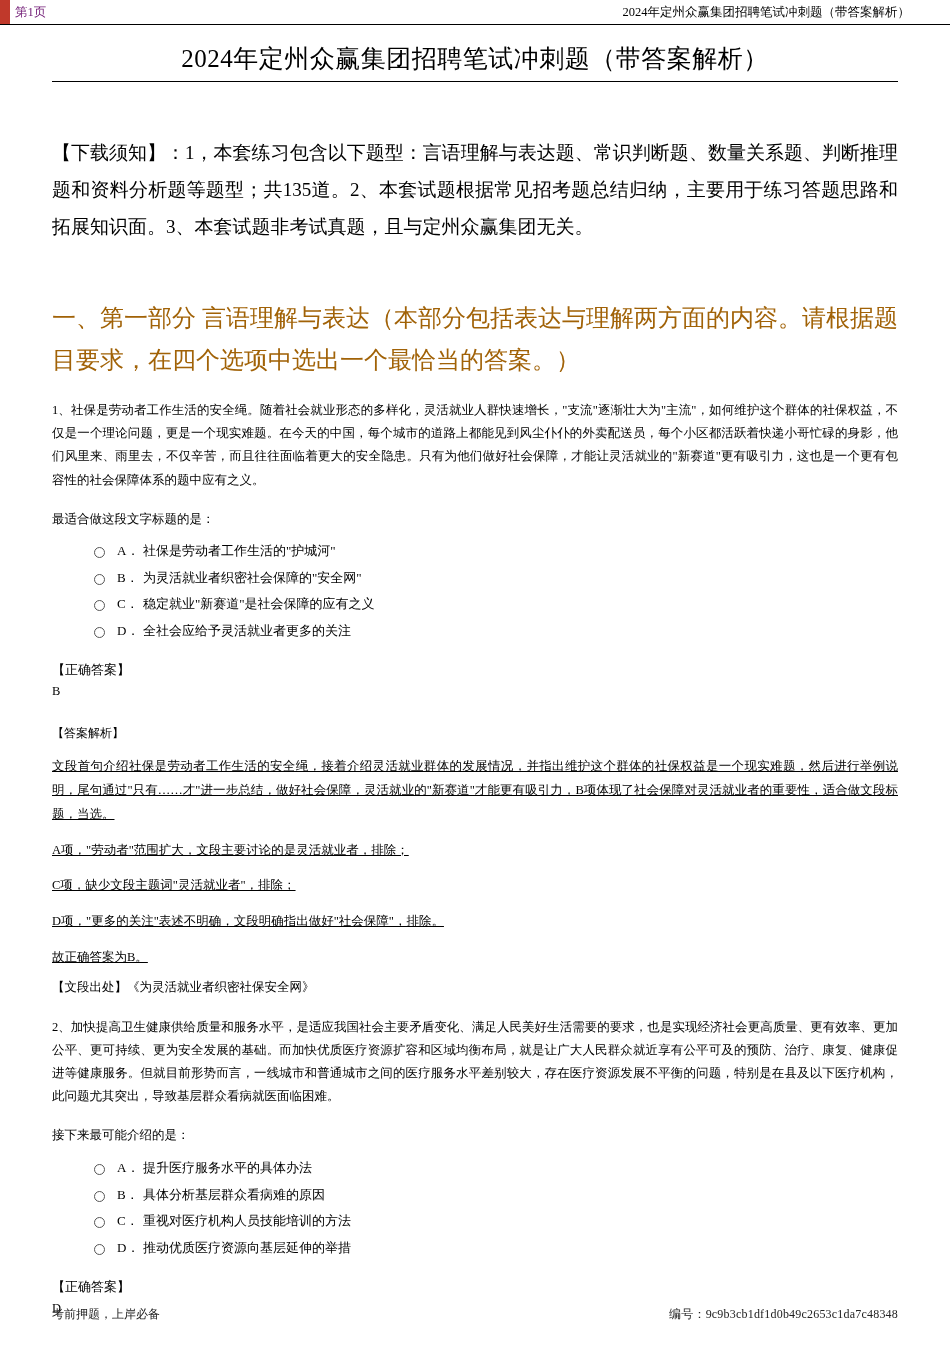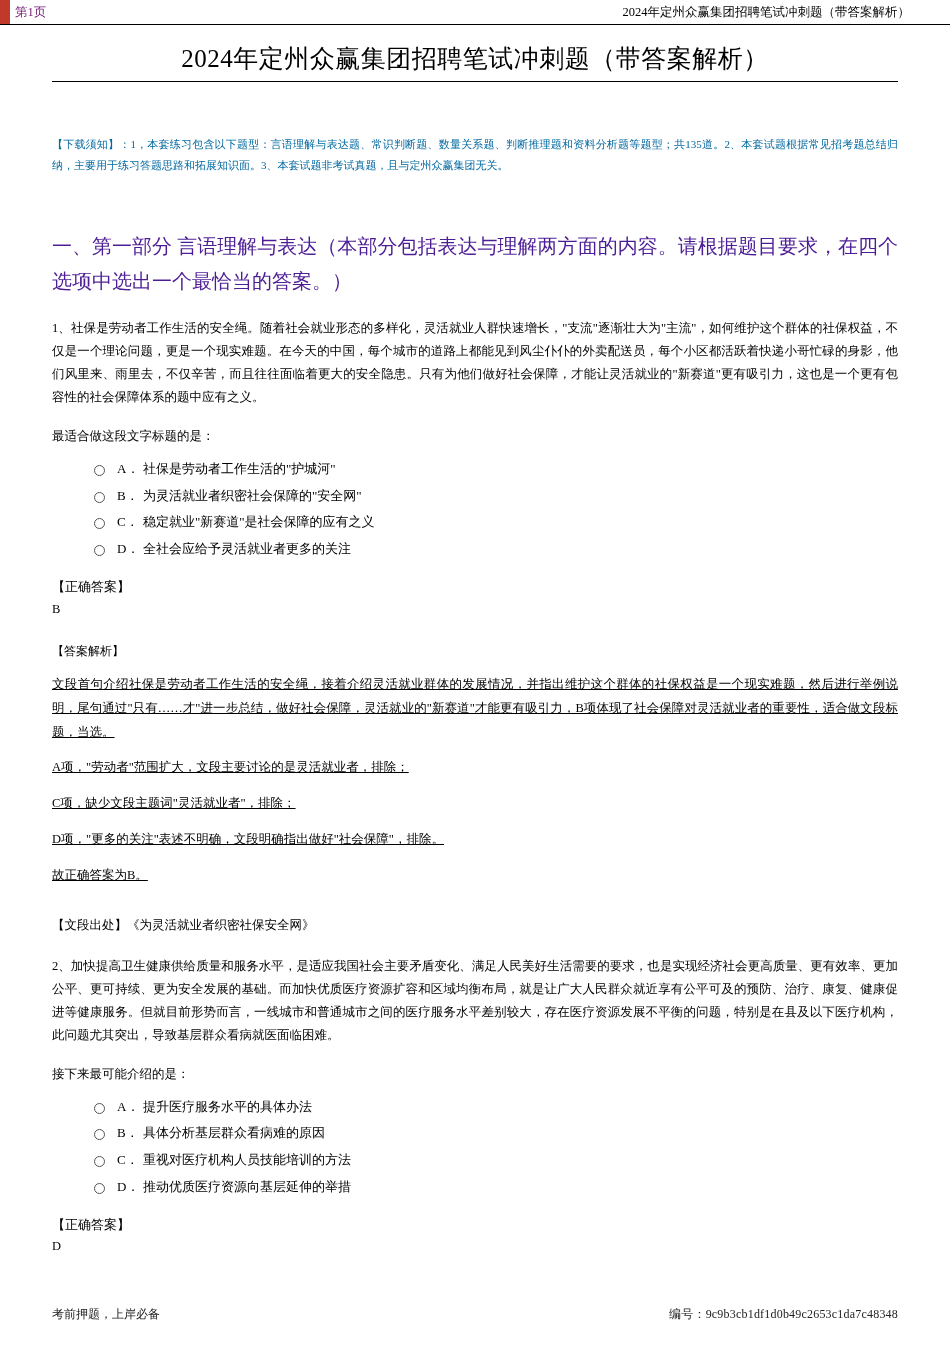--- a/index.html
+++ b/index.html
@@ -76,29 +76,29 @@
     font-family: "Liberation Serif", "DejaVu Serif", serif;
   }
   .title-rule {
     margin: 6px auto 0 auto;
     width: 100%;
     height: 1px;
     background: #000;
   }
   .notice {
     margin-top: 52px;
-    font-size: 11px;
+    font-size: 19px;
     line-height: 1.95;
     text-align: justify;
-    color: #0369a1;
+    color: #000000;
   }
   .section-heading {
     margin-top: 52px;
-    font-size: 20px;
-    color: #4c1d95;
+    font-size: 24px;
+    color: #a16207;
     line-height: 1.75;
     text-align: justify;
   }
   .q-stem {
     margin-top: 18px;
     font-size: 12.5px;
     line-height: 1.85;
     text-align: justify;
   }
   .q-prompt {
@@ -145,21 +145,21 @@
     line-height: 1.7;
   }
   .explain-para {
     margin-top: 12px;
     font-size: 12.5px;
     line-height: 1.9;
     text-align: justify;
     text-decoration: underline;
   }
   .source-line {
-    margin-top: 28px;
+    margin-top: 7px;
     font-size: 12.5px;
     line-height: 1.7;
   }
   .q2-block {
     margin-top: 18px;
   }
   
   .footer {
     position: absolute;
     bottom: 22px;

